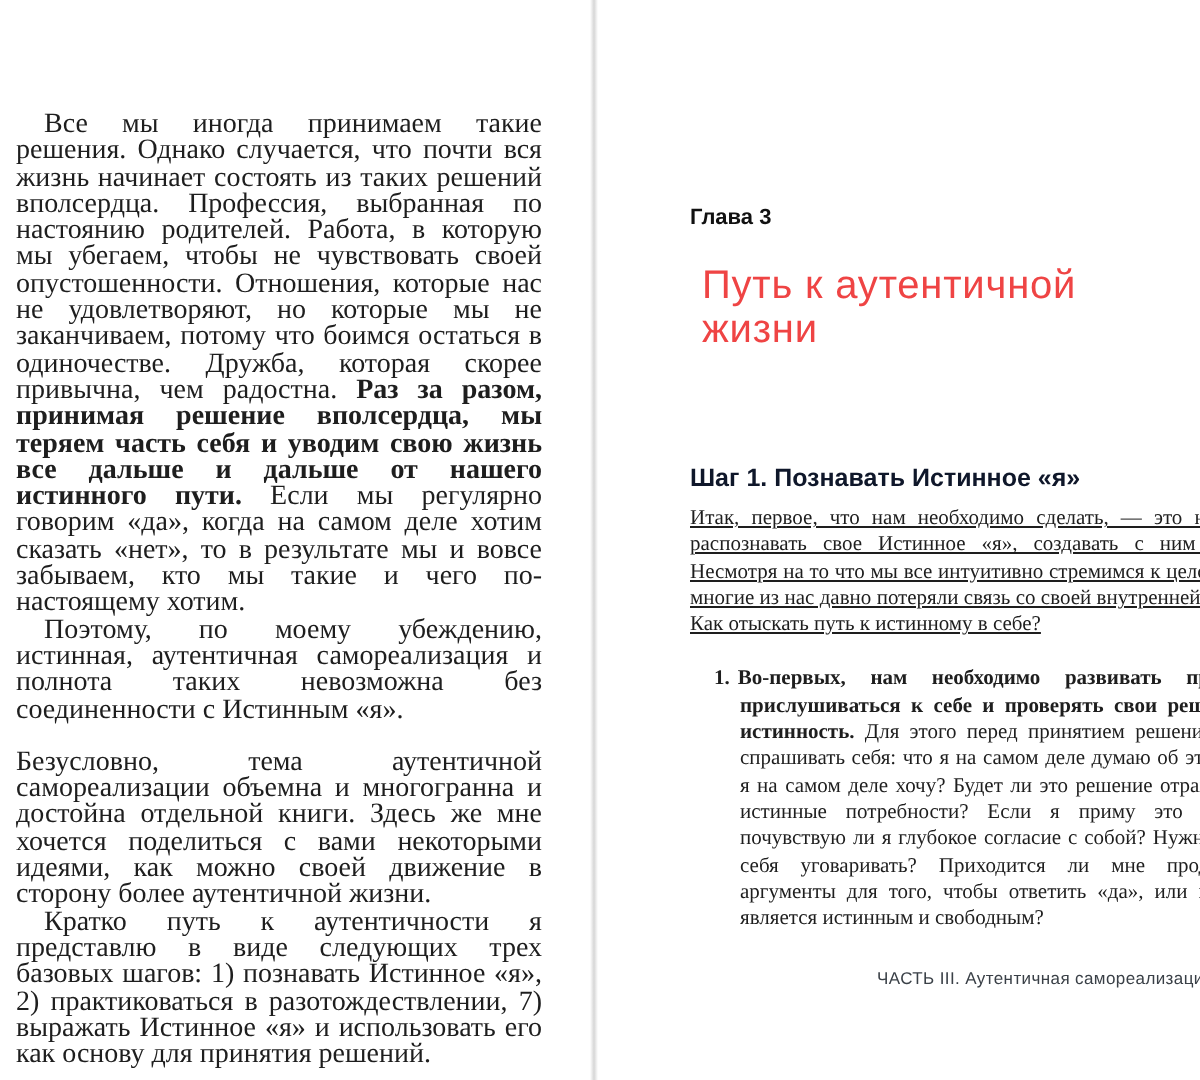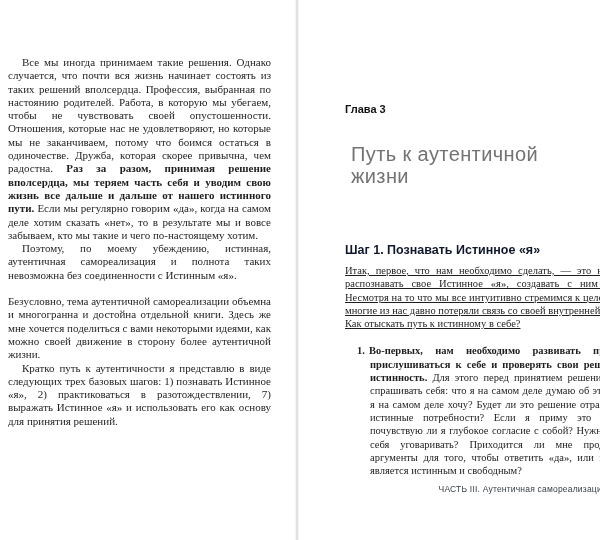--- a/index.html
+++ b/index.html
@@ -16,44 +16,44 @@
     position: absolute; left: 295px; top: 0; width: 4px; height: 540px;
     background: linear-gradient(to right, rgba(0,0,0,0) 0%, rgba(0,0,0,0.16) 50%, rgba(0,0,0,0) 100%);
   }
 
   
   .page-left {
     position: absolute; left: 0; top: 0; width: 296px; height: 540px;
     box-sizing: border-box;
     padding: 56px 25px 0 8px;
     color: #1e1e1e;
-    font-size: 11px; line-height: 13.3px;
+    font-size: 14px; line-height: 13.3px;
     text-align: justify;
   }
   .page-left p { margin: 0; }
   .p-indent { text-indent: 14px; }
   .p-newblock { margin-top: 13px !important; text-indent: 0; }
   b, .bold { font-weight: bold; }
 
   
   .page-right {
     position: absolute; left: 299px; top: 0; width: 353px; height: 540px;
     box-sizing: border-box;
     padding: 103px 10px 0 46px;
     color: #1e1e1e;
   }
   .chapter-label {
     font-family: "Liberation Sans", sans-serif;
     font-size: 11px; font-weight: bold; color: #111111;
   }
   .chapter-title {
-    margin-top: 28px; padding-left: 6px; width: 200px;
+    margin-top: 17px; padding-left: 6px; width: 200px;
     font-family: "Liberation Sans", sans-serif;
     font-size: 20px; line-height: 22px; font-weight: 400;
-    letter-spacing: 0.4px; color: #737373;
+    letter-spacing: 0.4px; color: #ef4444;
   }
   .step-heading {
     margin-top: 56px;
     font-family: "Liberation Sans", sans-serif;
     font-size: 12.5px; font-weight: bold; color: #0f172a;
   }
   .intro {
     margin-top: 7px;
     font-size: 10.5px; line-height: 13.3px; text-align: justify; text-decoration: underline;
   }

